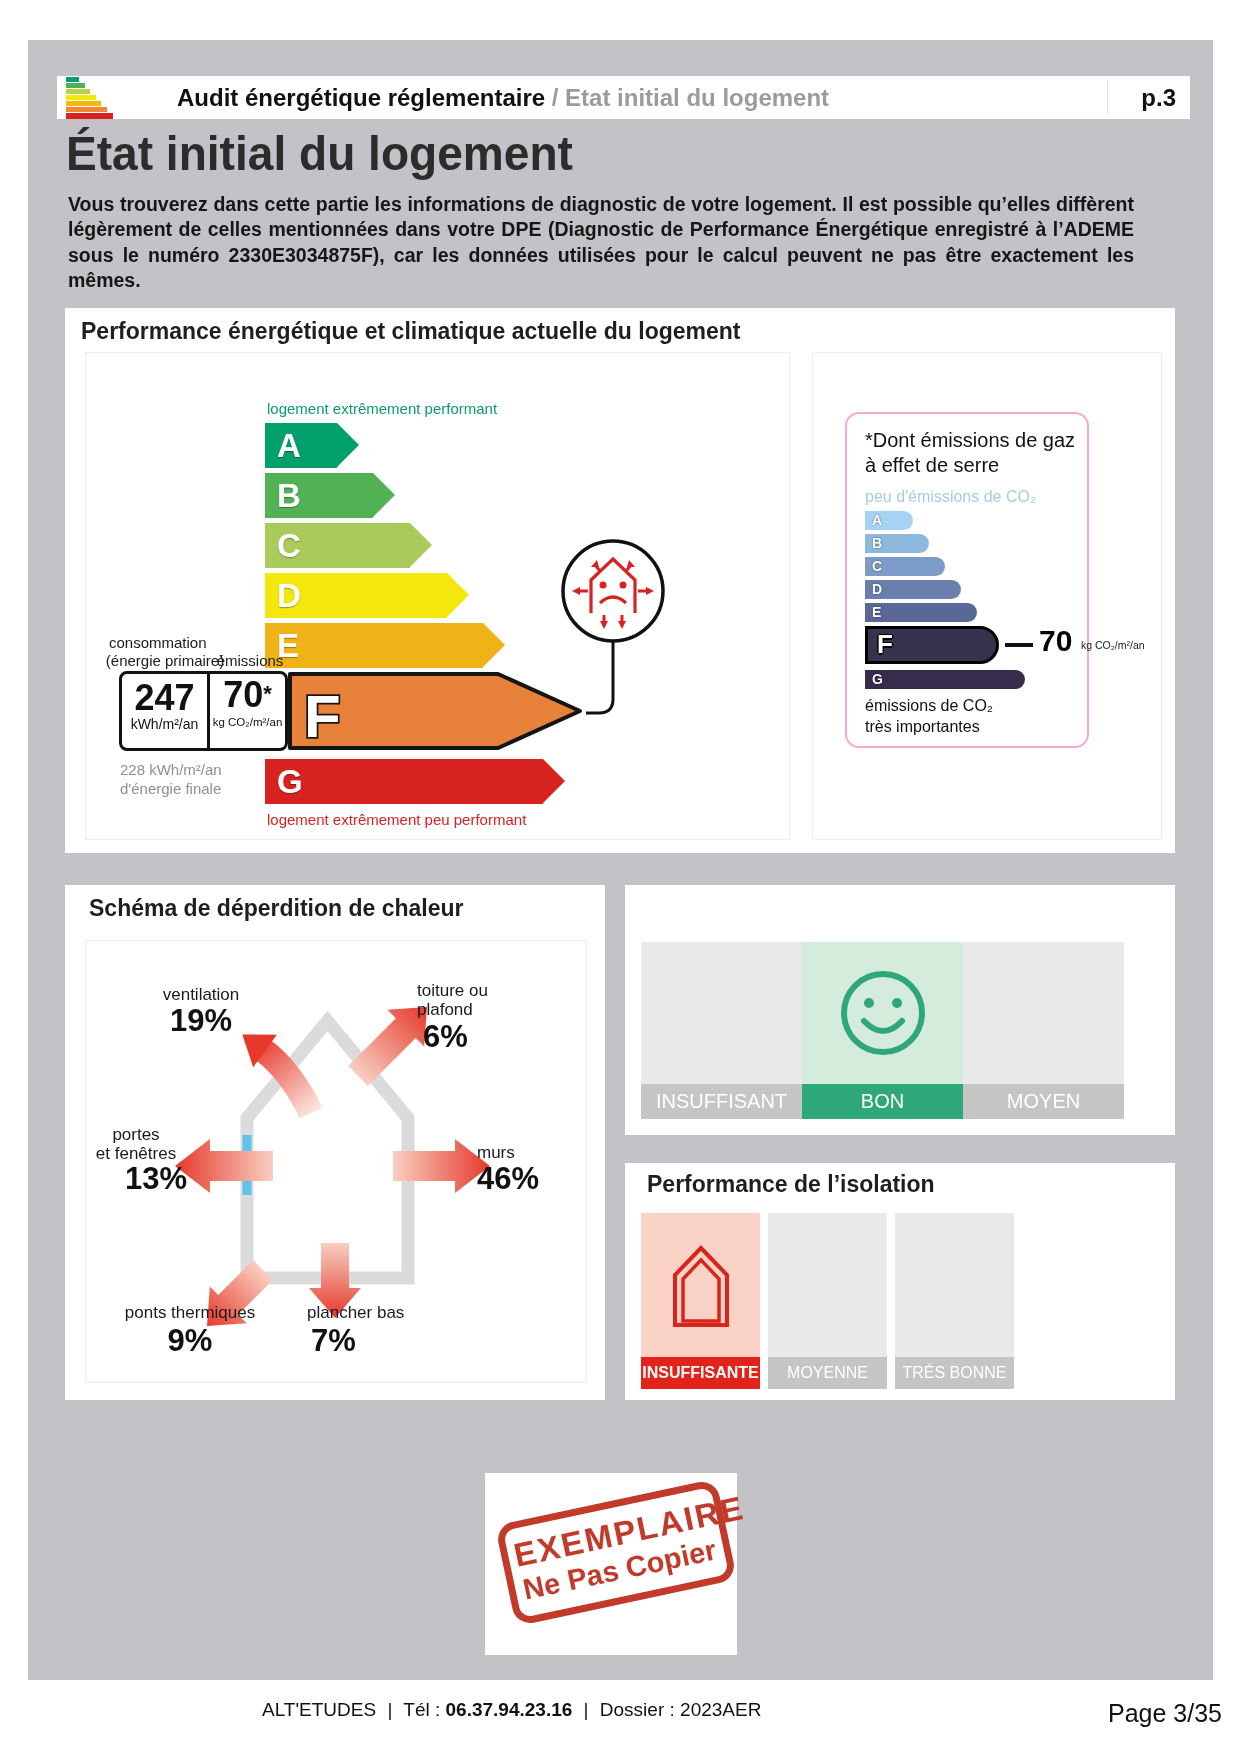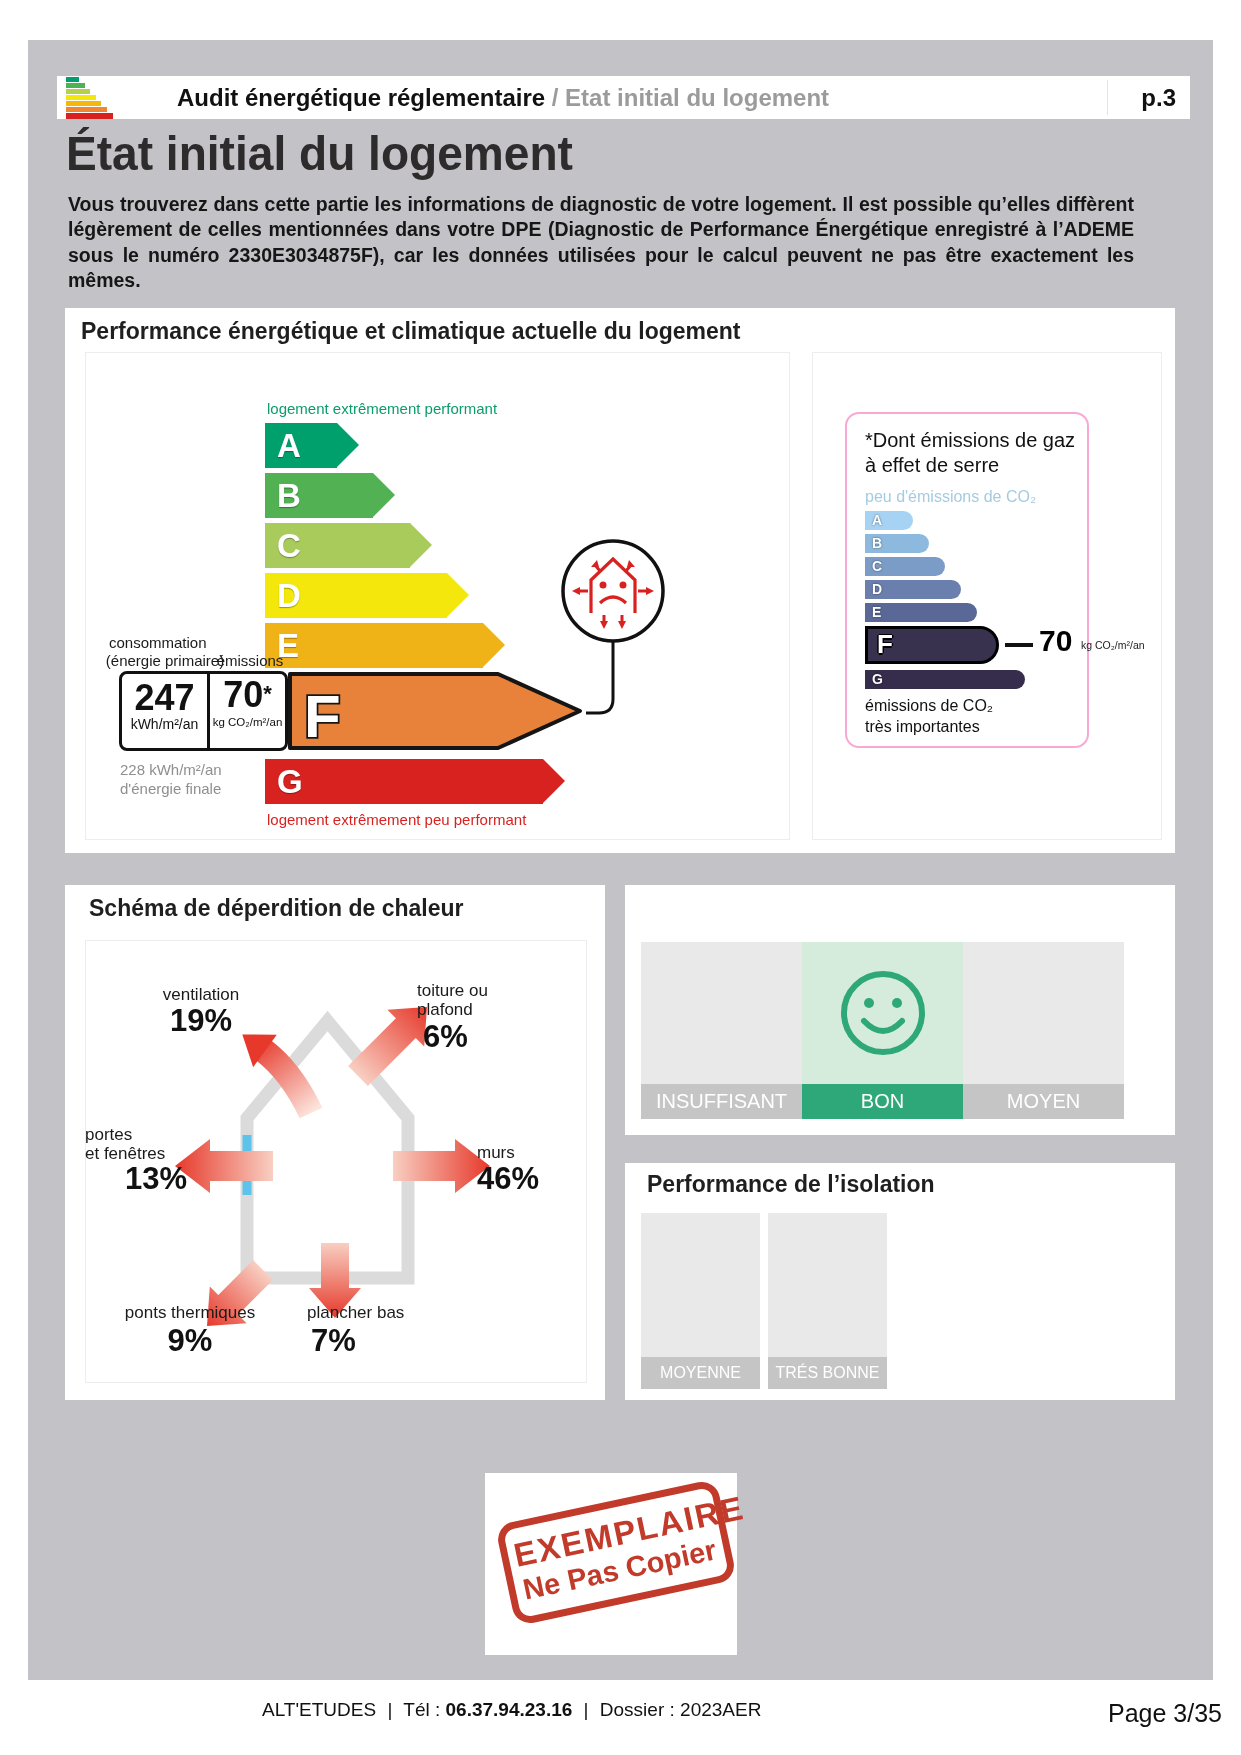--- a/index.html
+++ b/index.html
@@ -222,21 +222,21 @@
 
     <div class="lbl small-lbl" style="left:66px;top:100px;width:140px;text-align:center;">ventilation</div>
     <div class="pct" style="left:66px;top:118px;width:140px;text-align:center;">19%</div>
 
     <div class="lbl small-lbl" style="left:352px;top:96px;">
       <div>toiture ou</div>
       <div>plafond</div>
     </div>
     <div class="pct" style="left:358px;top:134px;">6%</div>
 
-    <div class="lbl small-lbl" style="left:20px;top:240px;width:102px;text-align:left;">
+    <div class="lbl small-lbl" style="left:20px;top:240px;width:102px;text-align:center;">
       <div>portes</div>
       <div>et fenêtres</div>
     </div>
     <div class="pct" style="left:20px;top:276px;width:102px;text-align:right;">13%</div>
 
     <div class="lbl small-lbl" style="left:412px;top:258px;">murs</div>
     <div class="pct" style="left:412px;top:276px;">46%</div>
 
     <div class="lbl small-lbl" style="left:45px;top:418px;width:160px;text-align:center;">ponts thermiques</div>
     <div class="pct" style="left:45px;top:438px;width:160px;text-align:center;">9%</div>
@@ -265,20 +265,29 @@
       <div class="card" style="width:161px;">
         <div class="body" style="height:142px;"></div>
         <div class="bar" style="height:35px;line-height:35px;">MOYEN</div>
       </div>
     </div>
   </div>
 
   <div class="abs white-box" style="left:625px;top:1163px;width:550px;height:237px;">
     <div class="abs h2" style="left:22px;top:8px;">Performance de l’isolation</div>
     <div class="abs" style="left:16px;top:50px;display:flex;gap:8px;">
+      <div class="card active-red" style="width:119px;">
+        <div class="body" style="height:144px;">
+          <svg width="84" height="100" viewBox="0 0 84 100">
+            <path d="M16 90 V40 L42 13 L68 40 V90 Z" fill="none" stroke="#d6251d" stroke-width="4"></path>
+            <path d="M24 86 V44 L42 25 L60 44 V86 Z" fill="none" stroke="#d6251d" stroke-width="3.5"></path>
+          </svg>
+        </div>
+        <div class="bar" style="height:32px;line-height:32px;font-size:16px;">INSUFFISANTE</div>
+      </div>
       <div class="card" style="width:119px;">
         <div class="body" style="height:144px;"></div>
         <div class="bar" style="height:32px;line-height:32px;font-size:16px;">MOYENNE</div>
       </div>
       <div class="card" style="width:119px;">
         <div class="body" style="height:144px;"></div>
         <div class="bar" style="height:32px;line-height:32px;font-size:16px;">TRÉS BONNE</div>
       </div>
     </div>
   </div>

